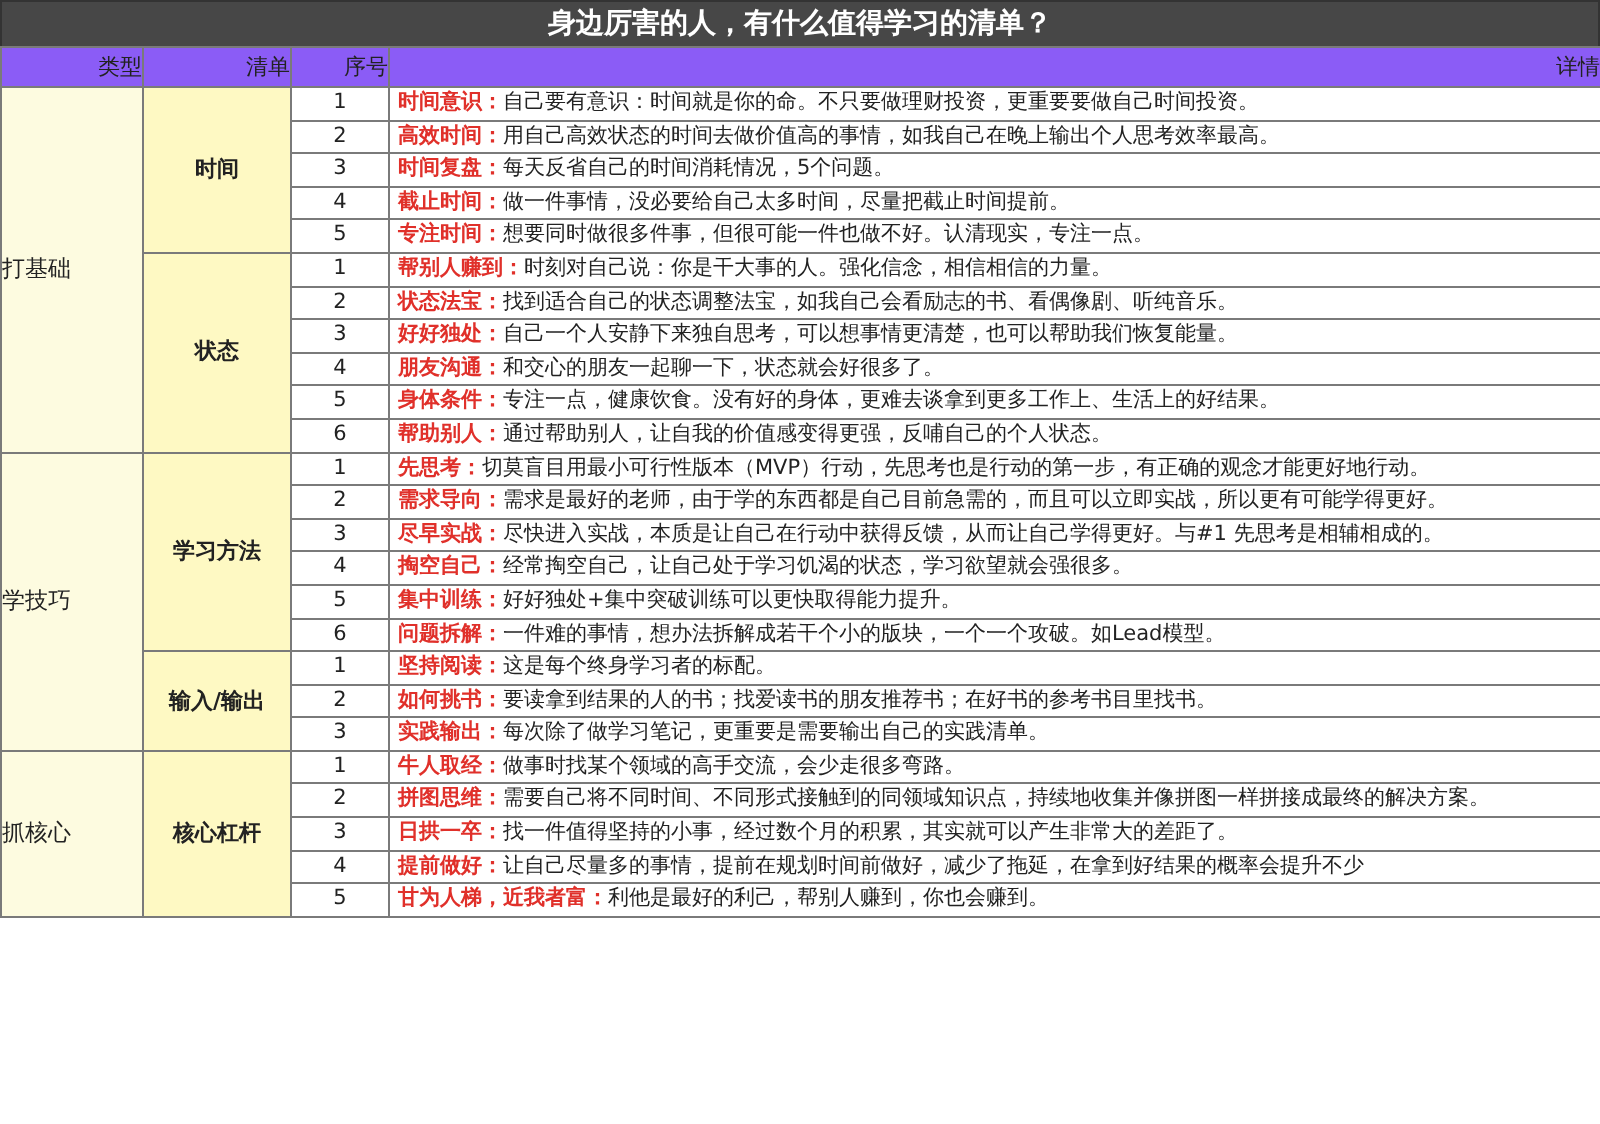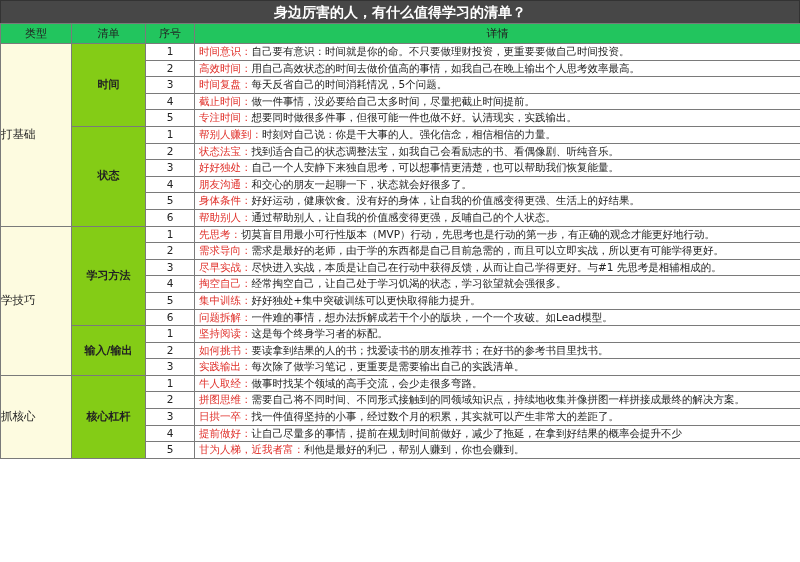--- a/index.html
+++ b/index.html
@@ -8,26 +8,26 @@
   .title {
     position: absolute; left: 0; top: 0; width: 798px; height: 22px;
     background: #474747; color: #ffffff; font-weight: bold; font-size: 14px;
     text-align: center; line-height: 22px; border: 1px solid #333;
   }
   table {
     position: absolute; left: 0; top: 23px; width: 800px;
     border-collapse: collapse; table-layout: fixed; font-size: 10.5px; color: #222;
   }
   td, th { border: 1px solid #7a7a7a; padding: 0; height: 15.6px; line-height: 15.6px; white-space: nowrap; overflow: hidden; }
-  th { background: #22c55e; font-weight: normal; font-size: 11px; height: 19px; line-height: 19px; text-align: center; color: #222; }
+  th { background: #8b5cf6; font-weight: normal; font-size: 11px; height: 19px; line-height: 19px; text-align: right; color: #222; }
   td.type { background: #fdfbe0; text-align: left; font-weight: normal; font-size: 11.5px; }
-  td.list { background: #84cc16; text-align: center; font-weight: bold; font-size: 11px; }
+  td.list { background: #fef9c3; text-align: center; font-weight: bold; font-size: 11px; }
   td.num { text-align: center; font-size: 10.5px; }
   td.detail { padding-left: 4px; font-size: 10.5px; }
-  .kw { color: #e0302a; font-weight: normal; }
+  .kw { color: #e0302a; font-weight: bold; }
   table { border: 1.5px solid #555; }
 </style>
 </head>
 <body>
 
 <div class="sheet">
   <div class="title">身边厉害的人，有什么值得学习的清单？</div>
   <table>
     <colgroup>
       <col style="width:71px">
@@ -57,42 +57,42 @@
         <tr>
           <td class="num">3</td>
           <td class="detail"><span class="kw">时间复盘</span><span class="kw">：</span><span>每天反省自己的时间消耗情况，5个问题。</span></td>
         </tr>
         <tr>
           <td class="num">4</td>
           <td class="detail"><span class="kw">截止时间</span><span class="kw">：</span><span>做一件事情，没必要给自己太多时间，尽量把截止时间提前。</span></td>
         </tr>
         <tr>
           <td class="num">5</td>
-          <td class="detail"><span class="kw">专注时间</span><span class="kw">：</span><span>想要同时做很多件事，但很可能一件也做不好。认清现实，实践输出。</span></td>
+          <td class="detail"><span class="kw">专注时间</span><span class="kw">：</span><span>想要同时做很多件事，但很可能一件也做不好。认清现实，专注一点。</span></td>
         </tr>
         <tr>
           <td class="list" rowspan="6">状态</td>
           <td class="num">1</td>
           <td class="detail"><span class="kw">帮别人赚到</span><span class="kw">：</span><span>时刻对自己说：你是干大事的人。强化信念，相信相信的力量。</span></td>
         </tr>
         <tr>
           <td class="num">2</td>
           <td class="detail"><span class="kw">状态法宝</span><span class="kw">：</span><span>找到适合自己的状态调整法宝，如我自己会看励志的书、看偶像剧、听纯音乐。</span></td>
         </tr>
         <tr>
           <td class="num">3</td>
           <td class="detail"><span class="kw">好好独处</span><span class="kw">：</span><span>自己一个人安静下来独自思考，可以想事情更清楚，也可以帮助我们恢复能量。</span></td>
         </tr>
         <tr>
           <td class="num">4</td>
           <td class="detail"><span class="kw">朋友沟通</span><span class="kw">：</span><span>和交心的朋友一起聊一下，状态就会好很多了。</span></td>
         </tr>
         <tr>
           <td class="num">5</td>
-          <td class="detail"><span class="kw">身体条件</span><span class="kw">：</span><span>好好运动，健康饮食。没有好的身体，让自我的价值感变得更强、生活上的好结果。</span></td>
+          <td class="detail"><span class="kw">身体条件</span><span class="kw">：</span><span>专注一点，健康饮食。没有好的身体，更难去谈拿到更多工作上、生活上的好结果。</span></td>
         </tr>
         <tr>
           <td class="num">6</td>
           <td class="detail"><span class="kw">帮助别人</span><span class="kw">：</span><span>通过帮助别人，让自我的价值感变得更强，反哺自己的个人状态。</span></td>
         </tr>
         <tr>
           <td class="type" rowspan="9">学技巧</td>
           <td class="list" rowspan="6">学习方法</td>
           <td class="num">1</td>
           <td class="detail"><span class="kw">先思考</span><span class="kw">：</span><span>切莫盲目用最小可行性版本（MVP）行动，先思考也是行动的第一步，有正确的观念才能更好地行动。</span></td>

